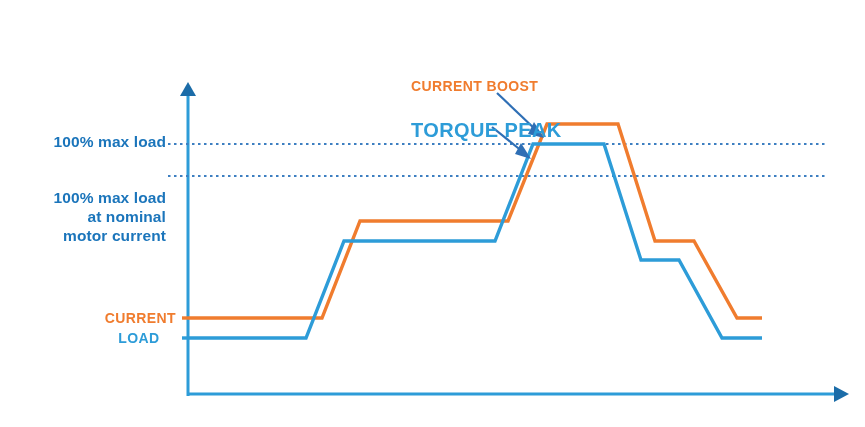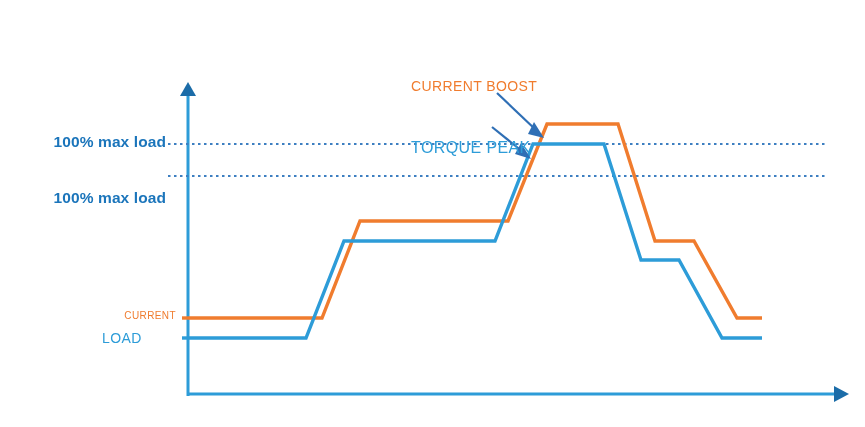--- a/index.html
+++ b/index.html
@@ -62,21 +62,21 @@
   .callout-arrow {
     stroke: #2F6FB5;
     stroke-width: 2.2;
     fill: none;
   }
   .callout-head {
     fill: #2F6FB5;
   }
   .lbl {
     position: absolute;
-    font-weight: normal;
+    font-weight: bold;
     white-space: nowrap;
     letter-spacing: 0.2px;
   }
   .axis-label-block {
     position: absolute;
     text-align: right;
     color: #1B75BB;
     font-size: 15.5px;
     font-weight: bold;
     line-height: 19px;
@@ -87,38 +87,37 @@
   #label-nominal-block { left: 0px; top: 160px; width: 166px; }
   #label-current-boost {
     left: 411px; top: 78px;
     color: #F07C2E;
     font-size: 14px;
     letter-spacing: 0.4px;
   }
   #label-torque-peak {
     left: 411px; top: 119px;
     color: #2D9CD8;
-    font-size: 16px;
+    font-size: 20px;
     letter-spacing: 0.4px;
-    margin-top: 20px;
   }
   #label-current {
     left: 102px; top: 310px;
     color: #F07C2E;
-    font-size: 10px;
+    font-size: 14px;
     letter-spacing: 0.4px;
     text-align: right;
     width: 74px;
   }
   #label-load {
     left: 102px; top: 330px;
     color: #2D9CD8;
     font-size: 14px;
     letter-spacing: 0.4px;
-    text-align: left;
+    text-align: center;
     width: 74px;
   }
 </style>
 </head>
 <body>
 
 <div id="stage">
 
   <svg class="chart-svg" viewBox="0 0 865 427">
 
@@ -163,20 +162,22 @@
     <line class="series-load" x1="182" y1="338" x2="188" y2="338"></line>
 
   </svg>
 
   <div class="axis-label-block" id="label-boost-block">
     <div>100% max load</div>
   </div>
 
   <div class="axis-label-block" id="label-nominal-block">
     <div>100% max load</div>
+    <div>at nominal</div>
+    <div>motor current</div>
   </div>
 
   <div class="lbl" id="label-current-boost">CURRENT BOOST</div>
 
   <div class="lbl" id="label-torque-peak">TORQUE PEAK</div>
 
   <div class="lbl" id="label-current">CURRENT</div>
 
   <div class="lbl" id="label-load">LOAD</div>
 

